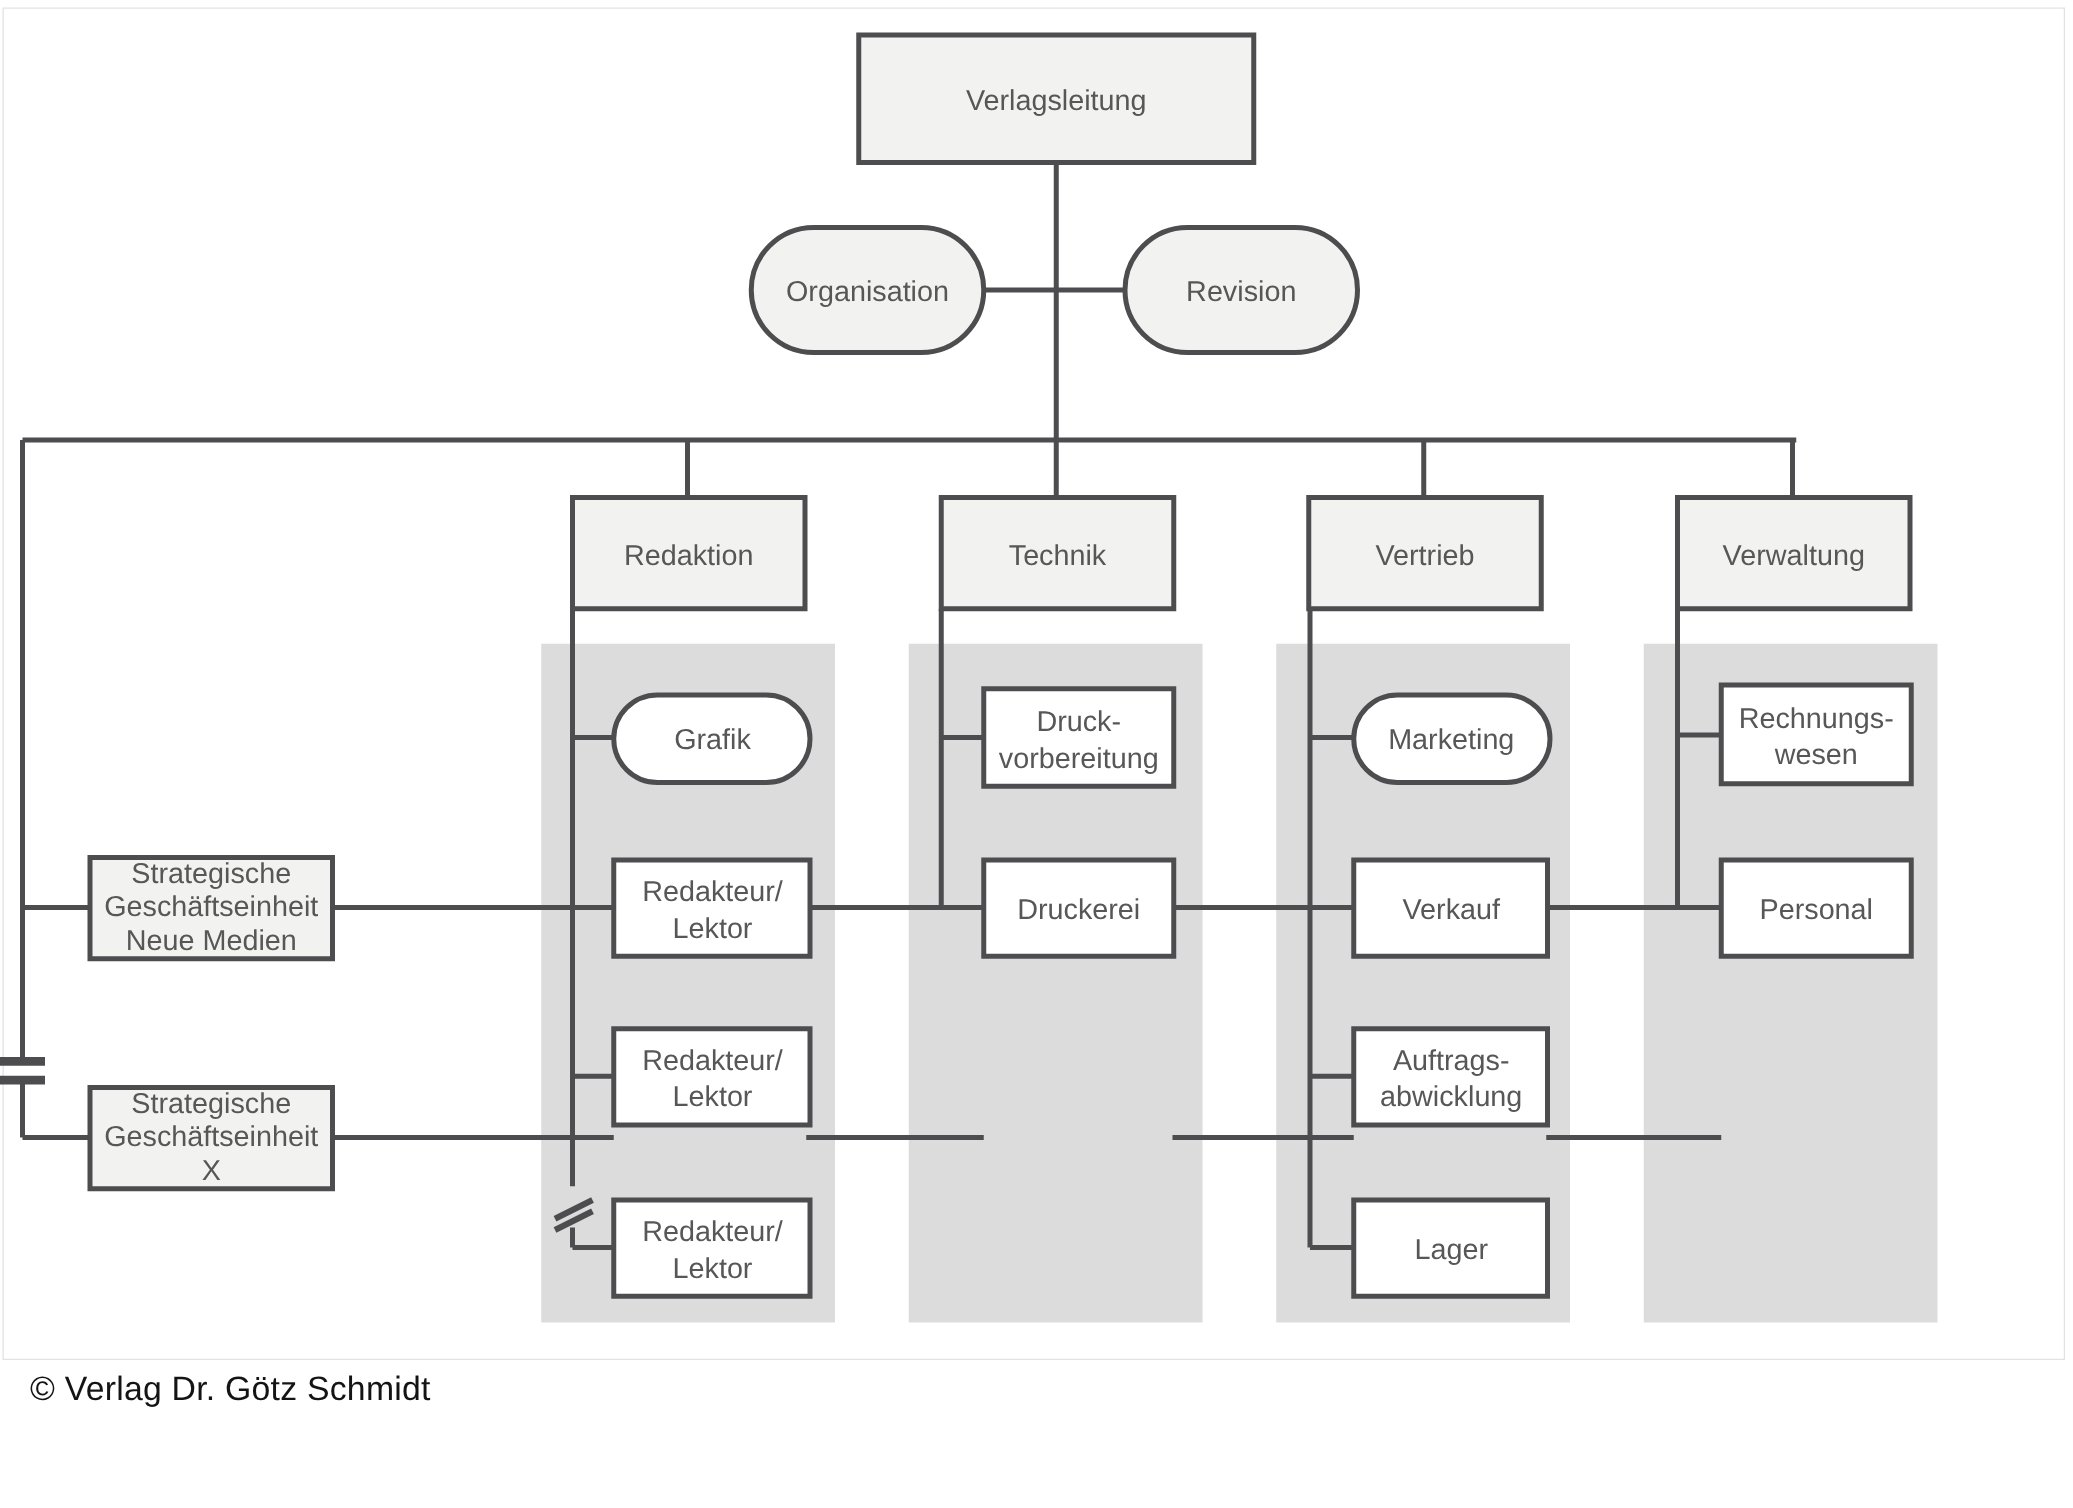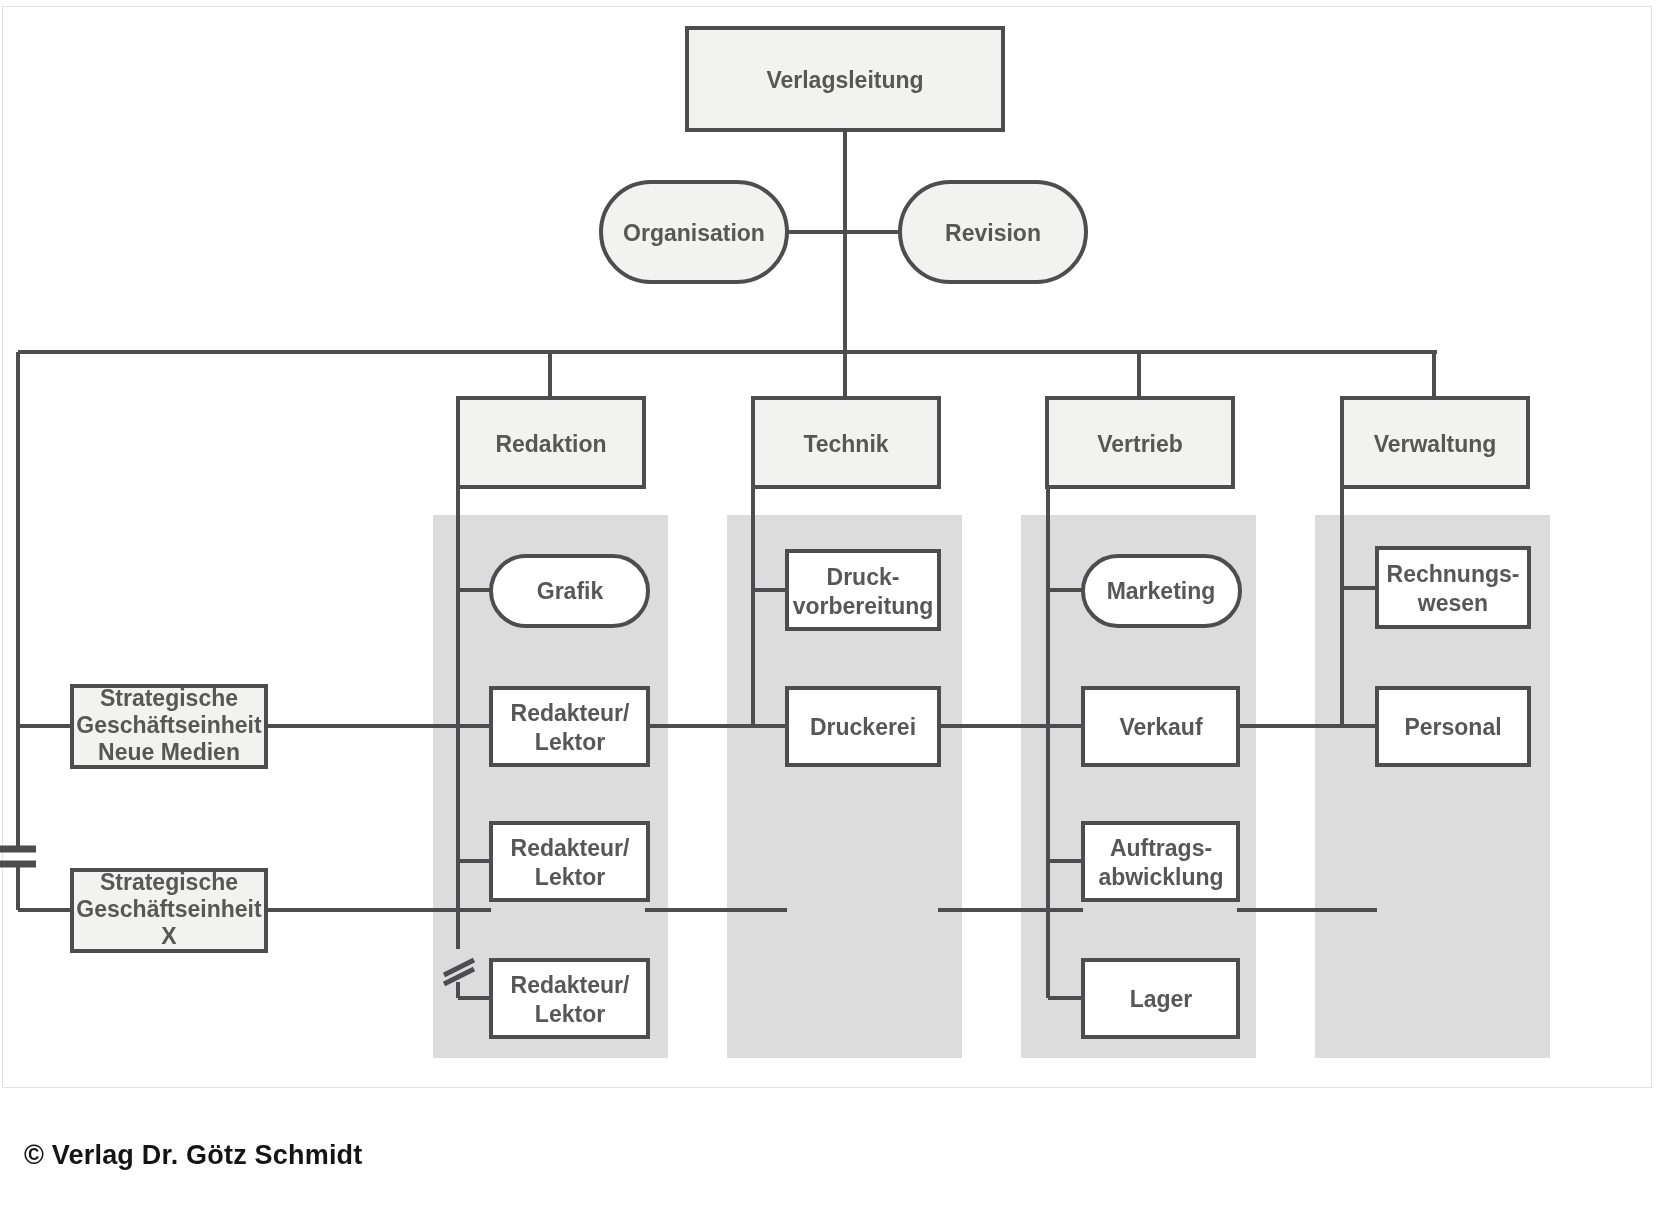--- a/index.html
+++ b/index.html
@@ -1,24 +1,24 @@
 <!DOCTYPE html>
 <html><head>
 <meta charset="utf-8">
 <style>
   html,body{margin:0;padding:0;background:#ffffff;}
   body{font-family:"Liberation Sans","DejaVu Sans",sans-serif;}
-  #page{position:relative;width:1658px;height:1206px;background:#ffffff;overflow:hidden;font-weight:bold;}
+  #page{position:relative;width:1658px;height:1206px;background:#ffffff;overflow:hidden;}
   #frame{position:absolute;left:2px;top:6px;width:1650px;height:1082px;
          border:1px solid #e2e2e2;background:#ffffff;box-sizing:border-box;}
   svg{position:absolute;left:0;top:0;width:1658px;height:1206px;}
   .nodeLabel{font-family:"Liberation Sans","DejaVu Sans",sans-serif;
              font-size:23px;fill:#575757;}
   .copyright{position:absolute;left:24px;top:1096px;width:900px;
-             font-size:27px;color:#141414;letter-spacing:.2px;margin-top:44px;}
+             font-size:27px;color:#141414;letter-spacing:.2px;}
 </style>
 </head>
 <body>
 
 <div id="page">
   <div id="frame"></div>
 
   <svg viewBox="0 0 1658 1206" xmlns="http://www.w3.org/2000/svg">
 
     <g>

